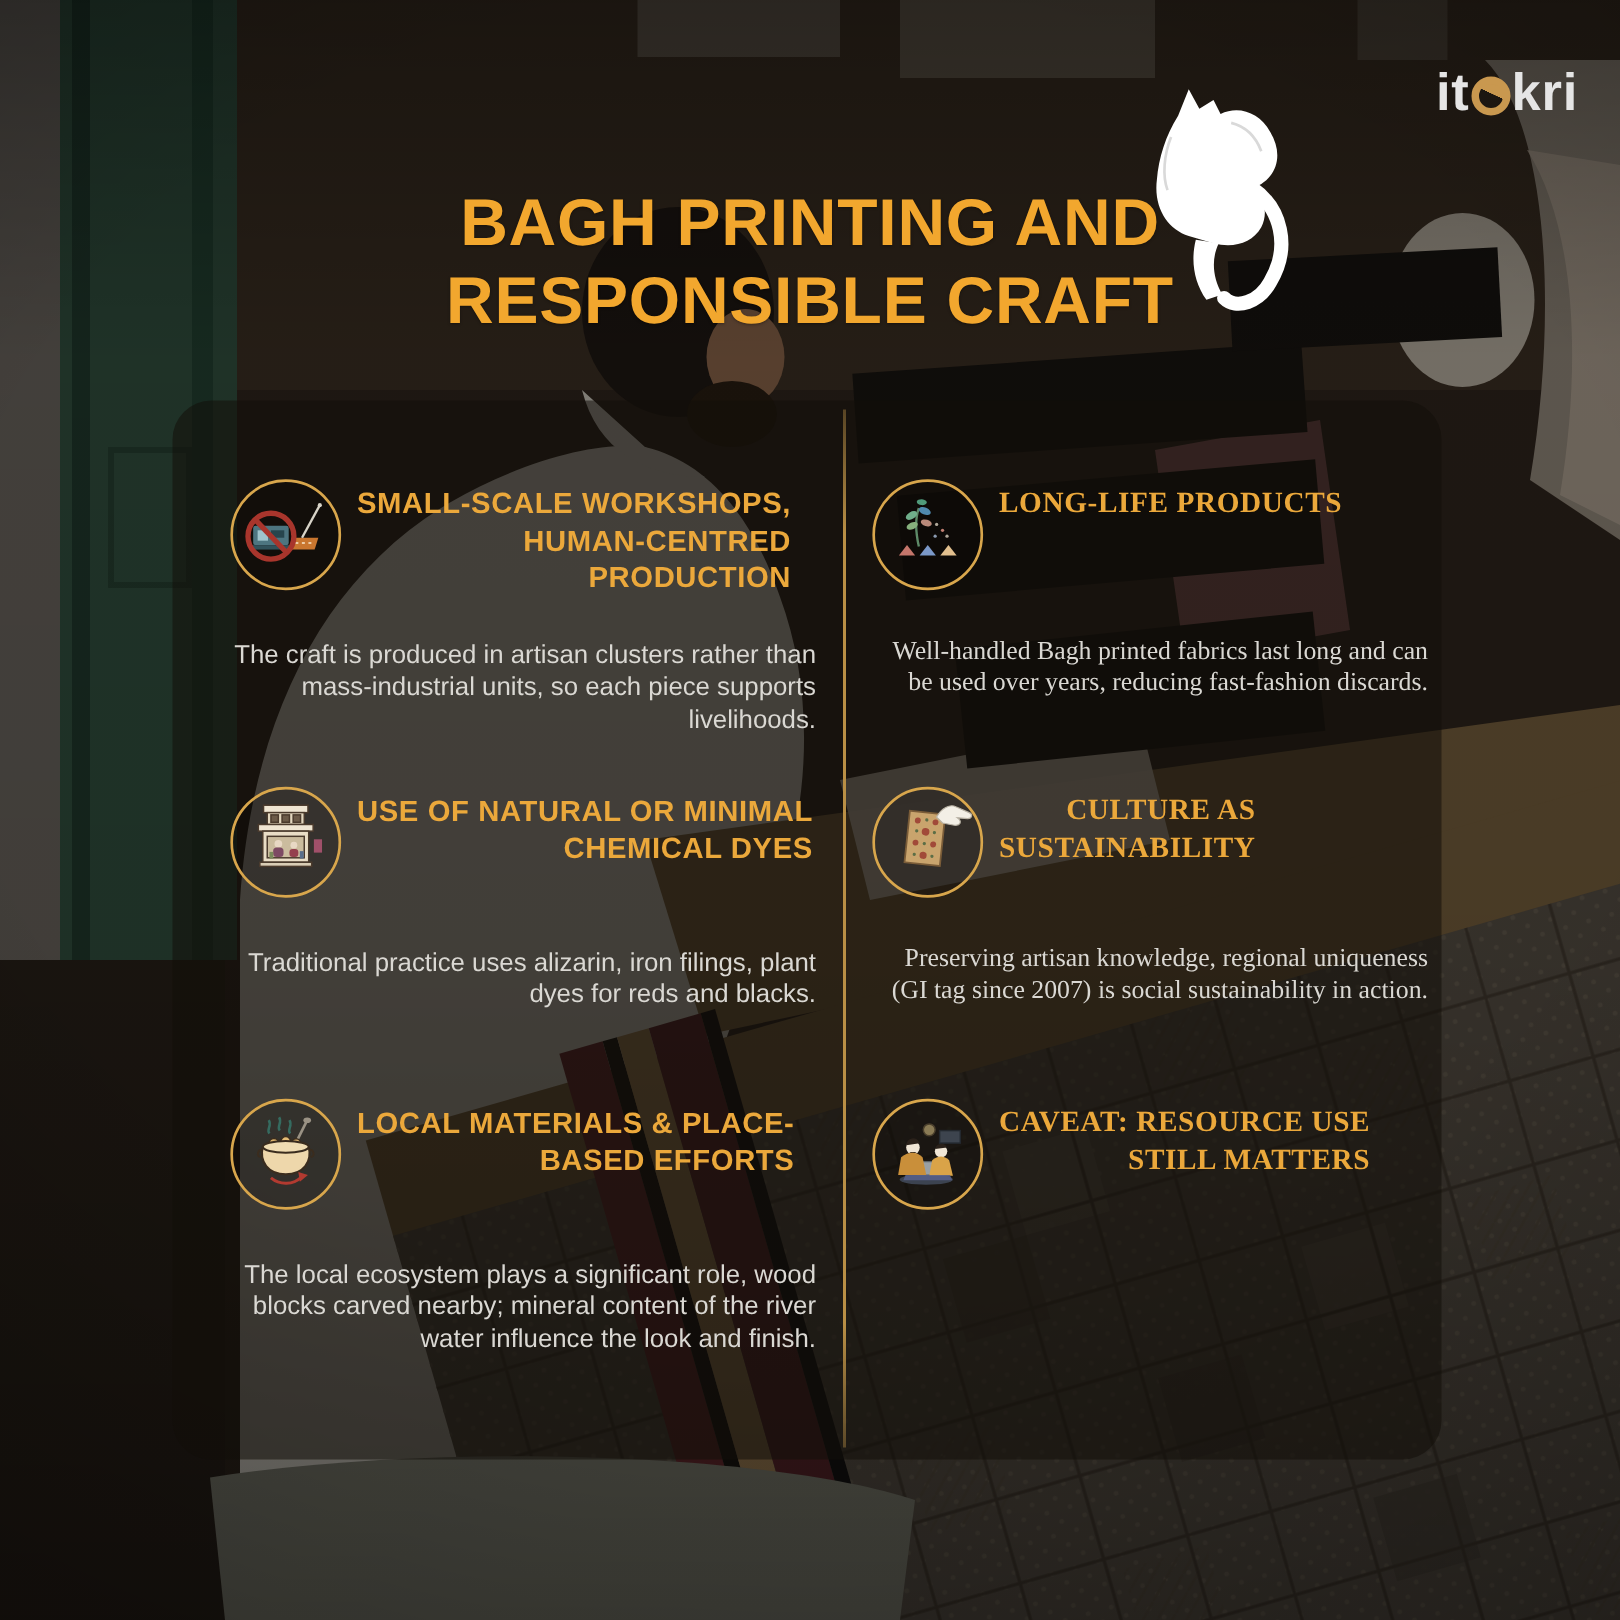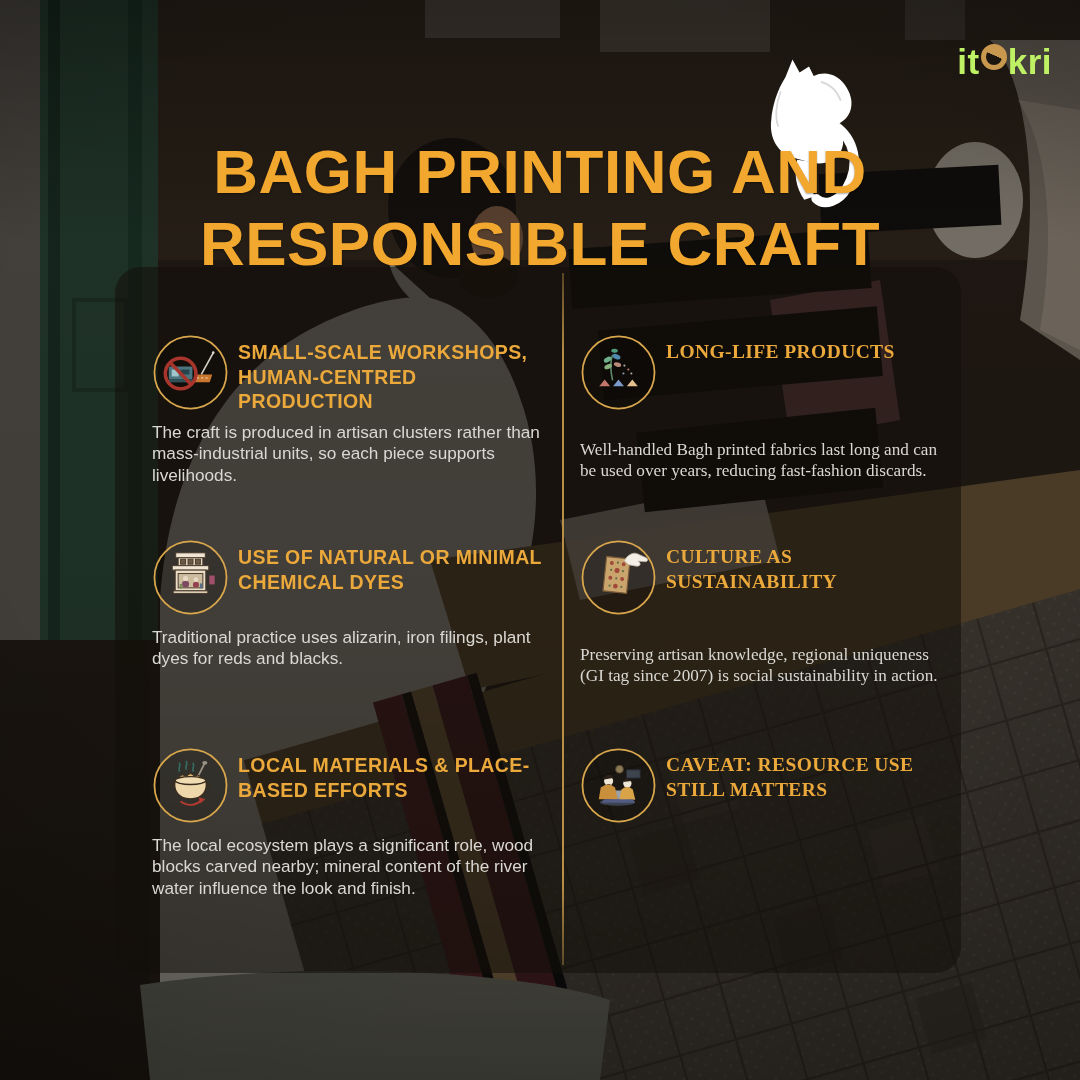--- a/index.html
+++ b/index.html
@@ -9,58 +9,58 @@
   }
   .photo{position:absolute;inset:0;}
   .scrim{
     position:absolute;inset:0;
     background:
       linear-gradient(180deg,rgba(0,0,0,.50) 0%,rgba(0,0,0,.30) 22%,rgba(0,0,0,.32) 60%,rgba(0,0,0,.45) 100%),
       radial-gradient(130% 100% at 50% 40%,rgba(0,0,0,0) 40%,rgba(0,0,0,.35) 100%);
   }
   
   .logo{
-    position:absolute;top:42px;right:28px;color:#bef264;
-    font-size:35px;font-weight:700;letter-spacing:.5px;display:flex;
+    position:absolute;top:42px;right:28px;color:#e5e5e5;
+    font-size:35px;font-weight:700;letter-spacing:.5px;display:flex;align-items:center;
   }
   .logo-o{
     display:inline-block;width:16px;height:16px;border:5px solid #c9984f;border-radius:50%;
     margin:0 1px;position:relative;top:2px;
     background:linear-gradient(205deg,#c9984f 42%,rgba(0,0,0,0) 43%);
   }
   
   .cat{position:absolute;left:750px;top:56px;width:118px;height:158px;}
   
   .title{
     position:absolute;top:94px;left:0;right:0;text-align:center;
-    color:#f2a72e;font-size:62px;line-height:1.17;font-weight:700;
+    color:#f2a72e;font-size:44px;line-height:1.17;font-weight:700;
     letter-spacing:.5px;white-space:pre-line;text-shadow:0 1px 2px rgba(0,0,0,.35);
   }
   
   .card{
     position:absolute;left:115px;top:267px;width:846px;height:706px;
     background:rgba(19,14,10,.55);border-radius:26px;
   }
   .divider{
     position:absolute;left:447px;top:6px;bottom:8px;width:1.5px;
     background:linear-gradient(180deg,rgba(185,143,69,.4),#b98f45 12%,#b98f45 88%,rgba(185,143,69,.4));
   }
-  .col{position:absolute;top:16px;height:100%;}
+  .col{position:absolute;top:0;height:100%;text-align:right;}
   .col-left{left:37px;width:392px;}
   .col-right{left:465px;width:372px;font-family:Liberation Serif, serif;}
   .section{position:absolute;left:0;right:0;}
   .row1{top:51px;} .row2{top:256px;} .row3{top:464px;}
   .sec-head{display:flex;align-items:flex-start;gap:9px;min-height:88px;}
   .icon-circle{flex:0 0 77px;width:77px;height:77px;}
   .sec-title{
     margin:6px 0 0 0;color:#eba83b;font-size:19.5px;line-height:1.26;font-weight:700;
     letter-spacing:.4px;text-transform:uppercase;white-space:pre-line;
   }
   .sec-body{
-    margin:0 0 0 0;color:#dad8d3;font-size:17.2px;line-height:1.24;font-weight:400;
+    margin:20px 0 0 0;color:#dad8d3;font-size:17.2px;line-height:1.24;font-weight:400;
   }
   .col-right .sec-body{margin-top:17px;}
 </style>
 </head>
 <body>
 
 <div class="poster">
 
   <svg class="photo" viewBox="0 0 1080 1080" aria-hidden="true">
     <defs>

